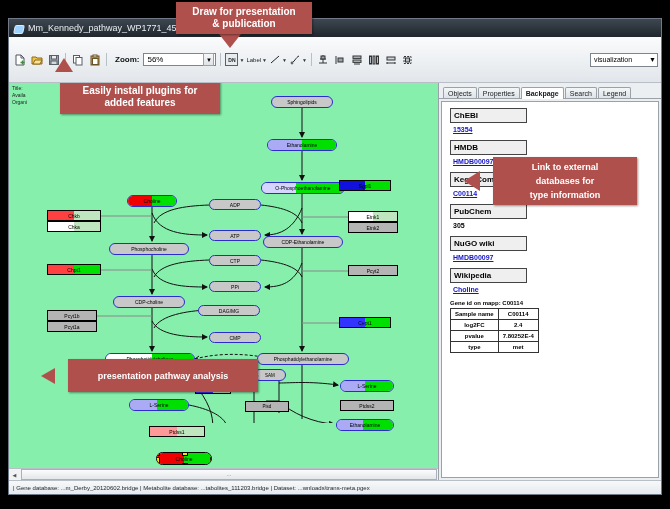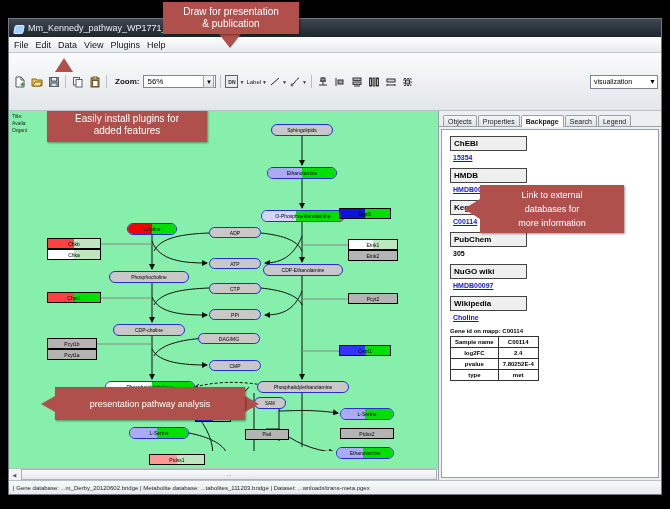--- a/index.html
+++ b/index.html
@@ -9,21 +9,21 @@
   
   .titlebar{height:18px;background:linear-gradient(#3e4750,#1f262c);display:flex;align-items:center;padding-left:4px;color:#e9eef3;font-size:9px;}
   .titlebar .tb-icon{width:11px;height:11px;margin-right:4px;display:inline-block;position:relative;}
   .titlebar .tb-icon:before{content:"";position:absolute;left:1px;top:2px;width:8px;height:7px;background:#9fd3ff;border:1px solid #d7ecff;border-radius:2px;transform:skewX(-12deg);}
 
   
   .menubar{height:15px;background:linear-gradient(#fdfdfd,#e6eaee);border-bottom:1px solid #c2c8cf;display:flex;align-items:center;padding-left:5px;gap:7px;}
   .menubar .mi{font-size:9px;color:#10171d;cursor:default;}
 
   
-  .toolbar{height:21px;background:linear-gradient(#fafbfc,#e2e6ea);border-bottom:1px solid #b9bfc6;display:flex;align-items:center;padding:18px 3px;gap:2px;position:relative;}
+  .toolbar{height:21px;background:linear-gradient(#fafbfc,#e2e6ea);border-bottom:1px solid #b9bfc6;display:flex;align-items:center;padding:12px 3px;gap:2px;position:relative;}
   .tbtn{width:15px;height:15px;display:flex;align-items:center;justify-content:center;font-size:10px;color:#3a3f45;}
   .sep{width:1px;height:13px;background:#b9bfc6;margin:0 2px;}
   .zoomlab{font-size:8px;color:#111;margin:0 2px 0 4px;font-weight:bold;}
   .zoombox{width:73px;height:13px;background:#fff;border:1px solid #7d858e;font-size:8px;display:flex;align-items:center;justify-content:space-between;padding:0 1px 0 3px;box-sizing:border-box;}
   .zoombox .cv{width:9px;height:11px;background:linear-gradient(#f6f7f8,#dfe3e7);border:1px solid #9aa1a8;display:flex;align-items:center;justify-content:center;font-size:6px;}
   .ddbtn{display:flex;align-items:center;gap:1px;}
   .ddarrow{font-size:5px;color:#333;}
   .ticon{border:1px solid #5b6168;background:#e9ecef;font-size:5px;width:11px;height:11px;display:flex;align-items:center;justify-content:center;font-weight:bold;color:#1b2127;}
   .tlabel{font-size:6px;color:#222;}
   .visbox{width:68px;height:14px;background:#fff;border:1px solid #7d858e;font-size:7px;display:flex;align-items:center;justify-content:space-between;padding:0 1px 0 3px;box-sizing:border-box;margin-left:auto;}
@@ -58,43 +58,35 @@
   .plain{font-size:7px;color:#000;display:block;margin:0 0 7px 3px;font-weight:bold;}
   .exptitle{font-size:8px;font-weight:bold;margin:2px 0 7px 0;color:#000;}
   .geneid{font-size:6px;font-weight:bold;color:#000;margin-bottom:2px;}
   table.expr{border-collapse:collapse;}
   table.expr td{border:1px solid #333;font-size:6px;padding:2px 4px;text-align:center;font-weight:bold;color:#000;background:#fff;}
 
   
   .statusbar{height:13px;background:linear-gradient(#f7f8f9,#e6eaee);border-top:1px solid #b9bfc6;display:flex;align-items:center;padding-left:4px;font-size:6px;color:#1a2026;}
 
   
-  .callout{position:absolute;background:#b0504c;color:#fff;font-weight:normal;text-align:center;display:flex;align-items:center;justify-content:center;line-height:12px;box-shadow:1px 1px 2px rgba(0,0,0,.4);z-index:40;}
+  .callout{position:absolute;background:#b0504c;color:#fff;font-weight:bold;text-align:center;display:flex;align-items:center;justify-content:center;line-height:12px;box-shadow:1px 1px 2px rgba(0,0,0,.4);z-index:40;margin-left:13px;}
   .ctail{position:absolute;width:0;height:0;z-index:39;}
   .wpbox{position:absolute;border:1px solid #dba6a3;background:rgba(255,255,255,.9);display:flex;align-items:center;justify-content:center;z-index:35;}
   .wptext{font-family:"Liberation Serif",serif;font-style:italic;font-weight:bold;color:#b0302c;font-size:17px;text-shadow:1px 1px 1px rgba(120,120,120,.55);}
 </style>
 </head>
 <body>
 
 <div class="app">
 
   <div class="titlebar">
     <span class="tb-icon"></span>
     <span>Mm_Kennedy_pathway_WP1771_45176.gpml</span>
   </div>
 
-  <div class="menubar">
-    <span class="mi">File</span>
-    <span class="mi">Edit</span>
-    <span class="mi">Data</span>
-    <span class="mi">View</span>
-    <span class="mi">Plugins</span>
-    <span class="mi">Help</span>
-  </div>
 
   <div class="toolbar">
     <div class="tbtn">
       <svg width="12" height="12" viewBox="0 0 12 12">
           <path d="M2 1h5l3 3v7H2z" fill="#fff" stroke="#50575e"></path>
           <path d="M7 1v3h3" fill="none" stroke="#50575e"></path>
           <path d="M8.5 6.5v4M6.5 8.5h4" stroke="#3f8f3f" stroke-width="1.4"></path>
         </svg>
     </div>
     <div class="tbtn">
@@ -477,21 +469,21 @@
               <tr>
                 <td>type</td>
                 <td>met</td>
               </tr>
             </tbody>
           </table>
 
         <div class="callout" style="left:38px;top:55px;width:144px;height:48px;font-size:9px;flex-direction:column;line-height:14px;">
           <span>Link  to external</span>
           <span>databases  for</span>
-          <span>more information</span>
+          <span>type information</span>
         </div>
         <div class="ctail" style="left:22px;top:69px;border-top:10px solid transparent;border-bottom:10px solid transparent;border-right:16px solid #b0504c;z-index:41;"></div>
       </div>
     </div>
   </div>
 
   <div class="statusbar">
     <span>| Gene database: ...m_Derby_20120602.bridge | Metabolite database: ...tabolites_111203.bridge | Dataset: ...wnloads\trans-meta.pgex</span>
   </div>
 </div>

